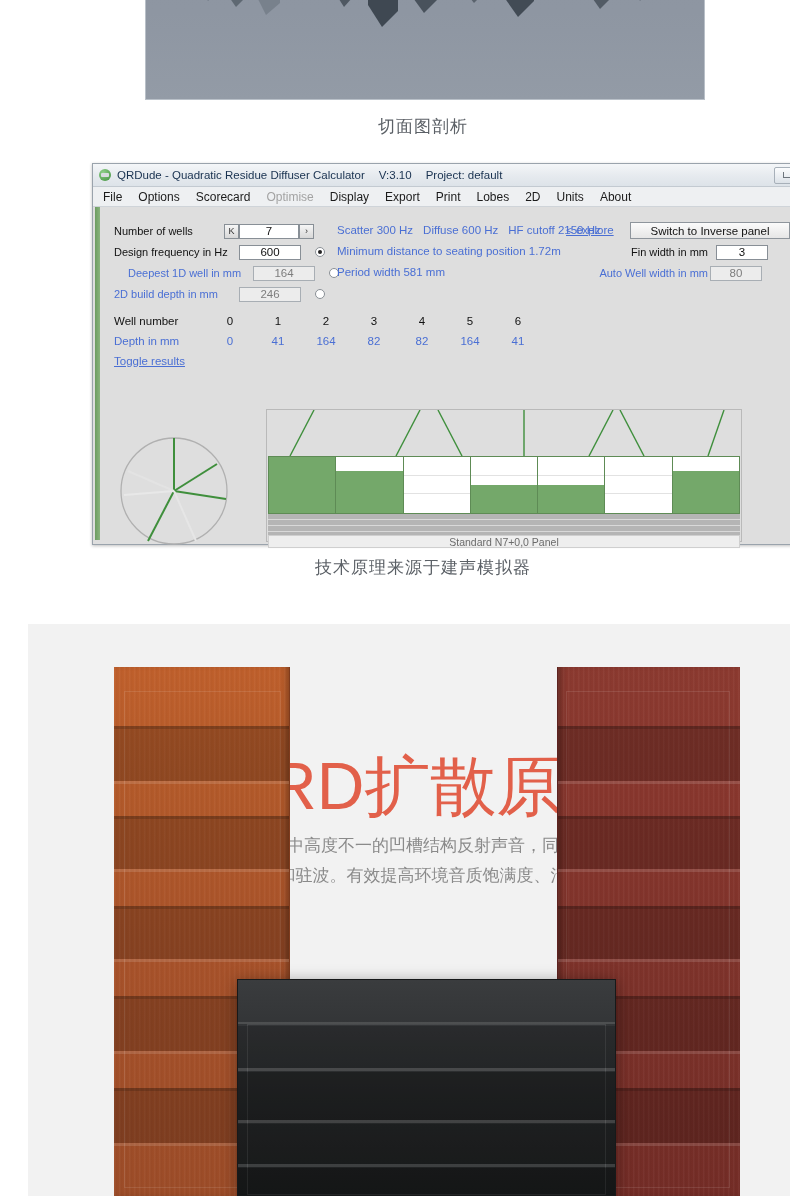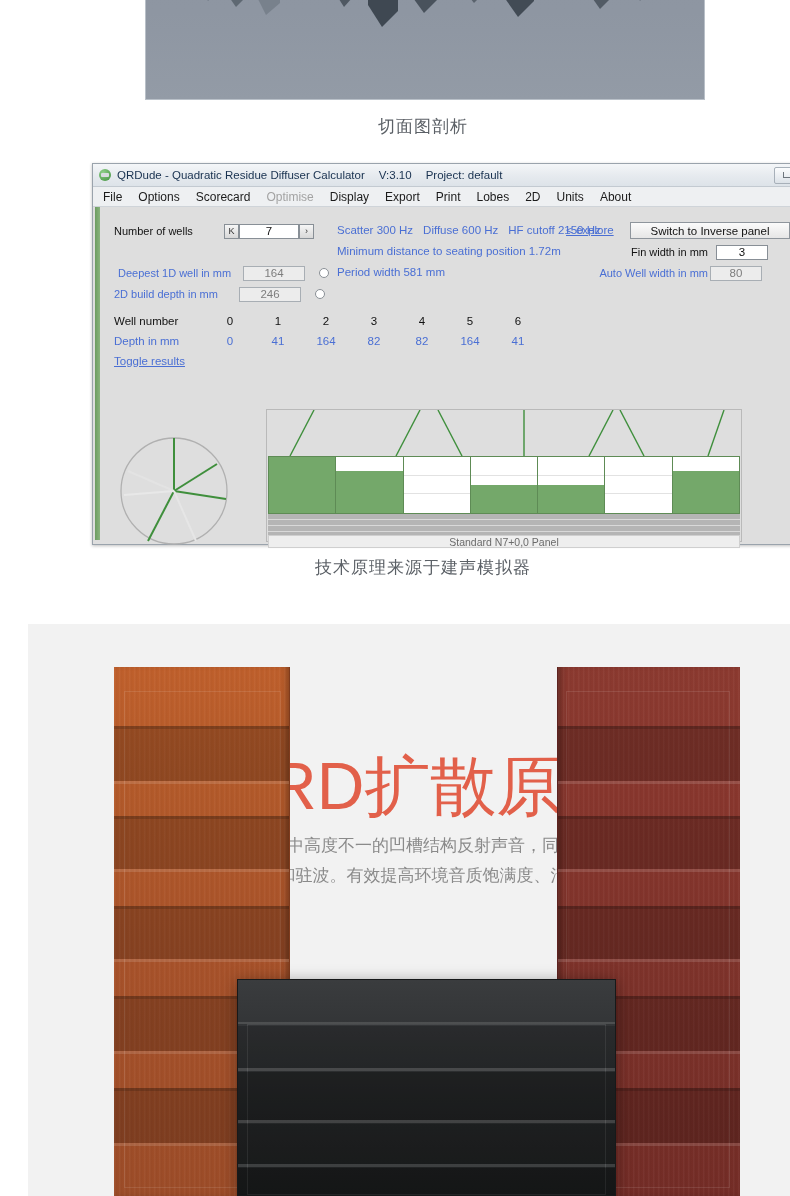--- a/index.html
+++ b/index.html
@@ -302,22 +302,27 @@
       <div id="green-strip"></div>
       <div id="panel-inner">
 
         <div class="frow" style="left:14px;top:15px;">
           <span class="flabel dark" style="width:110px">Number of wells</span>
           <span class="spin-left">K</span>
           <span class="fbox" style="width:60px">7</span>
           <span class="spin-right">›</span>
         </div>
 
-
-        <div class="frow" style="left:18px;top:57px;">
+        <div class="frow" style="left:14px;top:36px;">
+          <span class="flabel dark" style="width:125px">Design frequency in Hz</span>
+          <span class="fbox">600</span>
+          <span class="radio on" style="margin-left:14px"></span>
+        </div>
+
+        <div class="frow" style="left:28px;top:57px;">
           <span class="flabel blue" style="width:125px">Deepest 1D well in mm</span>
           <span class="fbox dim">164</span>
           <span class="radio" style="margin-left:14px"></span>
         </div>
 
         <div class="frow" style="left:14px;top:78px;">
           <span class="flabel blue" style="width:125px">2D build depth in mm</span>
           <span class="fbox dim">246</span>
           <span class="radio" style="margin-left:14px"></span>
         </div>

